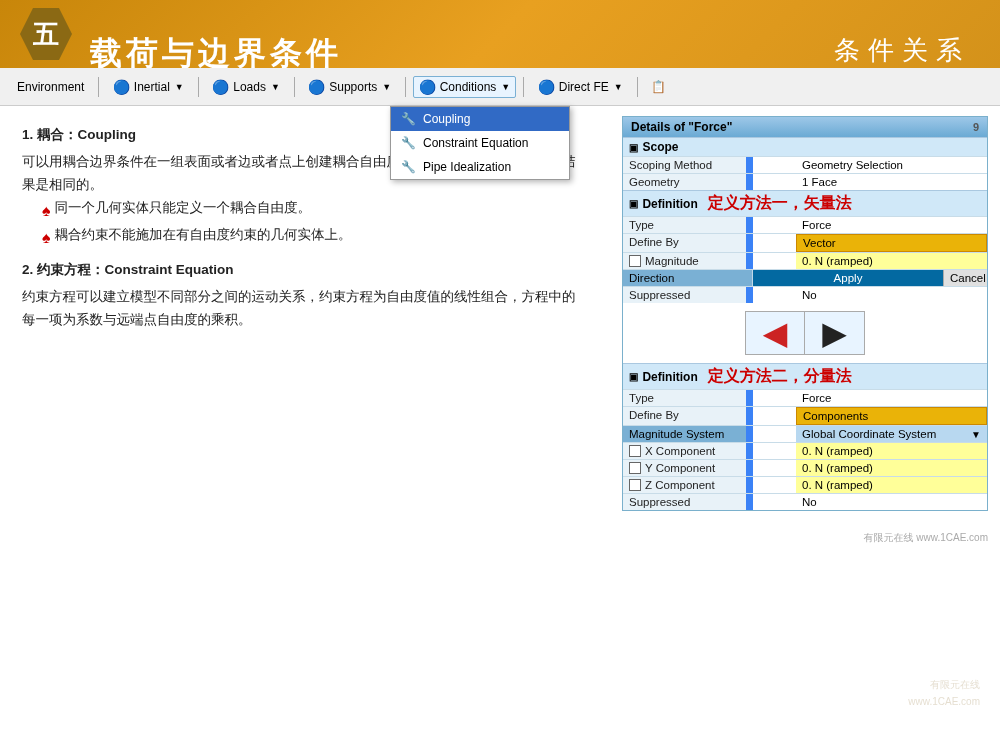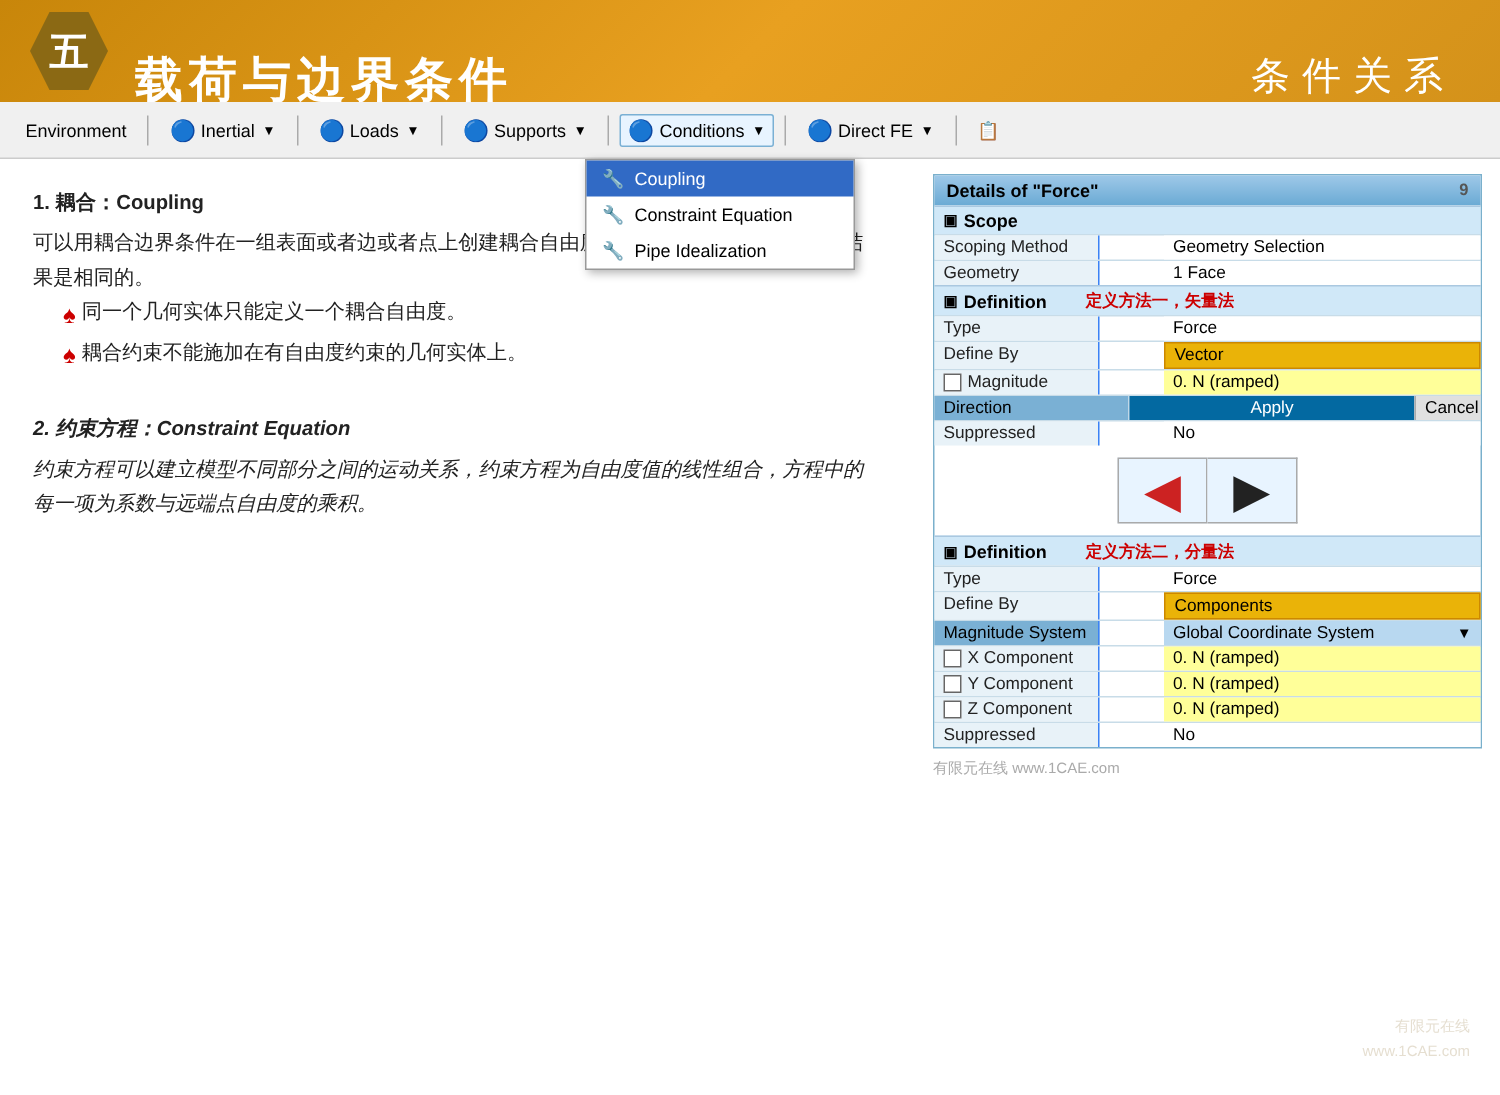--- a/index.html
+++ b/index.html
@@ -126,22 +126,21 @@
       color: #cc0000;
       font-size: 16px;
     }
     .bullet-item {
       display: flex;
       align-items: flex-start;
       gap: 4px;
       margin-left: 20px;
     }
     .subsection {
-      margin-top: 24px;
-      font-style: italic;
+      margin-top: 8px;
     }
 
     
     .right-panel {
       width: 390px;
       padding: 10px 12px;
       flex-shrink: 0;
     }
     .details-panel {
       border: 1px solid #7ab0cc;
@@ -170,33 +169,33 @@
       display: flex;
       align-items: center;
       gap: 4px;
       font-size: 12px;
       border-top: 1px solid #aac8e0;
     }
     .section-collapse { font-size: 10px; cursor: pointer; }
     .section-label-cn {
       color: #cc0000;
       font-family: 'SimSun', Arial, sans-serif;
-      font-size: 11px;
-      margin-left: 22px;
+      font-size: 16px;
+      margin-left: 6px;
     }
     .table-row {
       display: flex;
       border-top: 1px solid #c8dce8;
     }
     .table-row:first-child { border-top: none; }
     .cell-label {
-      width: 110px;
+      width: 130px;
       padding: 2px 6px;
       background: #e8f2f8;
-      border-right: 1px solid #3b82f6;
+      border-right: 7px solid #3b82f6;
       color: #222;
       flex-shrink: 0;
     }
     .cell-value {
       flex: 1;
       padding: 2px 6px;
       background: #fff;
       margin-left: 43px;
     }
     .cell-value.highlighted {
@@ -487,18 +486,18 @@
           </div>
         </div>
         <div class="cell-value yellow">0. N (ramped)</div>
       </div>
       <div class="table-row">
         <div class="cell-label">Suppressed</div>
         <div class="cell-value">No</div>
       </div>
     </div>
 
-    <div style="text-align:left; font-size:10px; color:#aaa; margin-top:6px;">
+    <div style="text-align:right; font-size:10px; color:#aaa; margin-top:20px;">
       <span>有限元在线</span>
       <span>www.1CAE.com</span>
     </div>
   </div>
 </div>
 
 </body></html>

